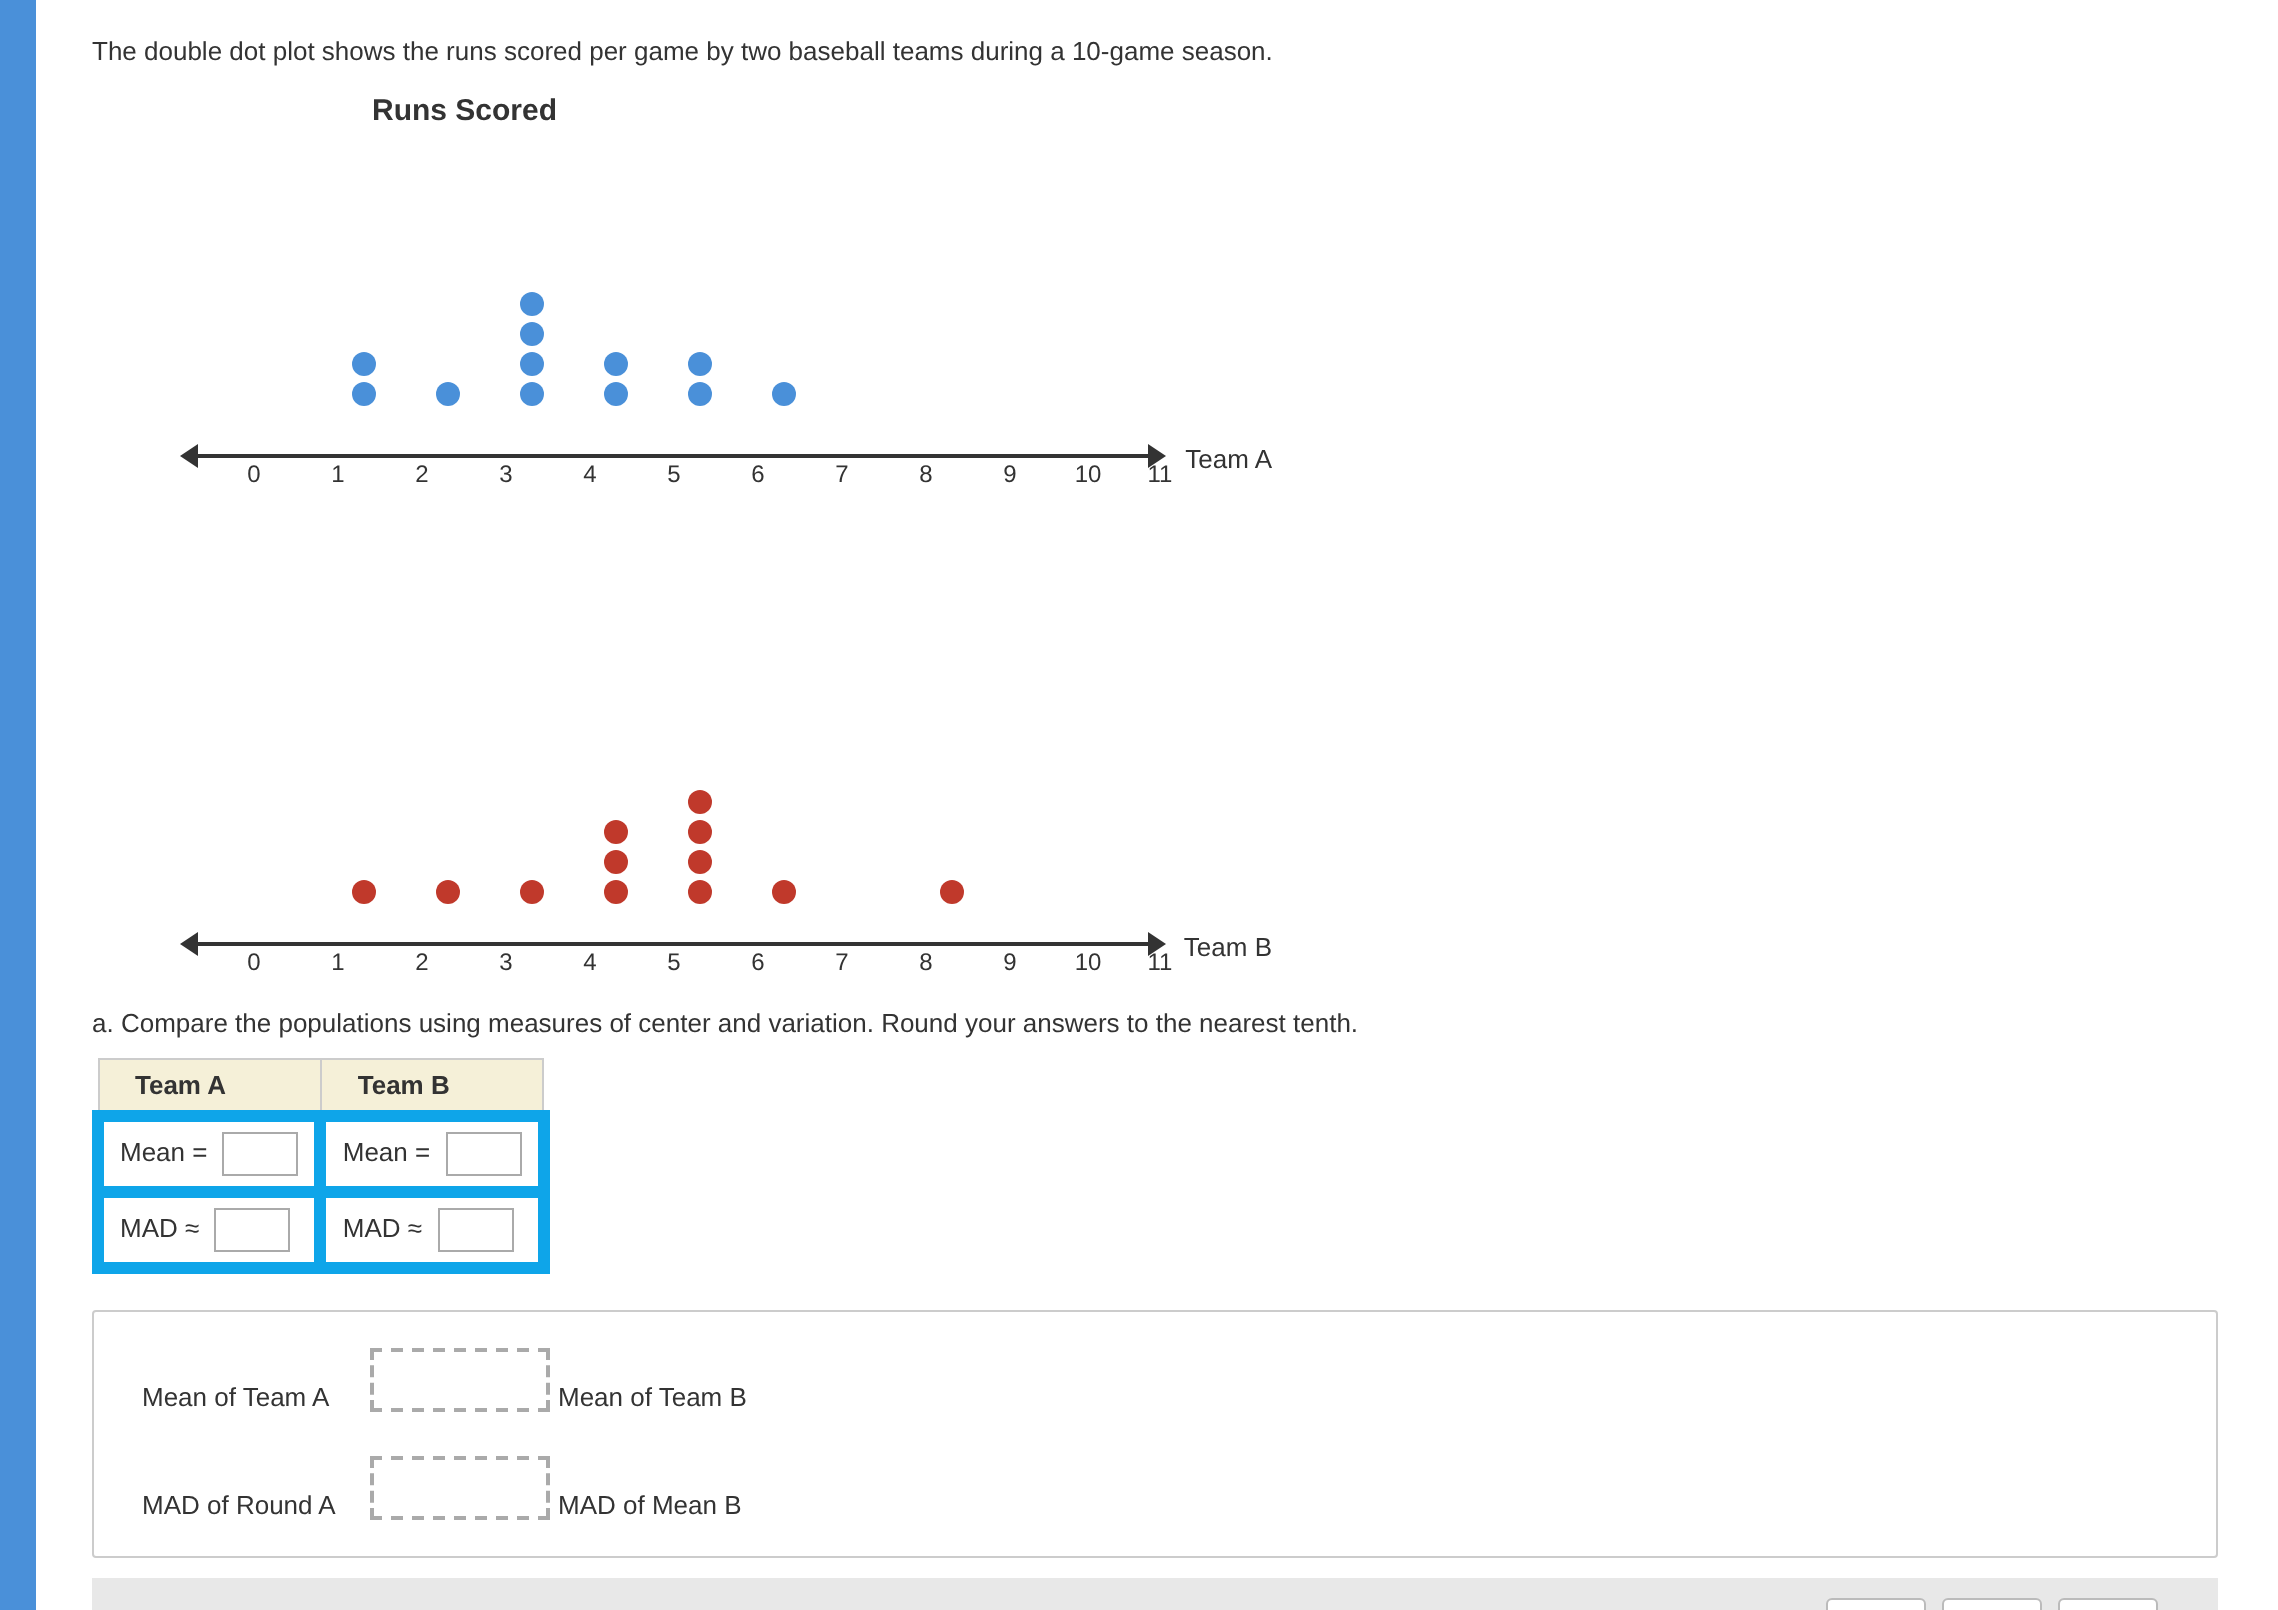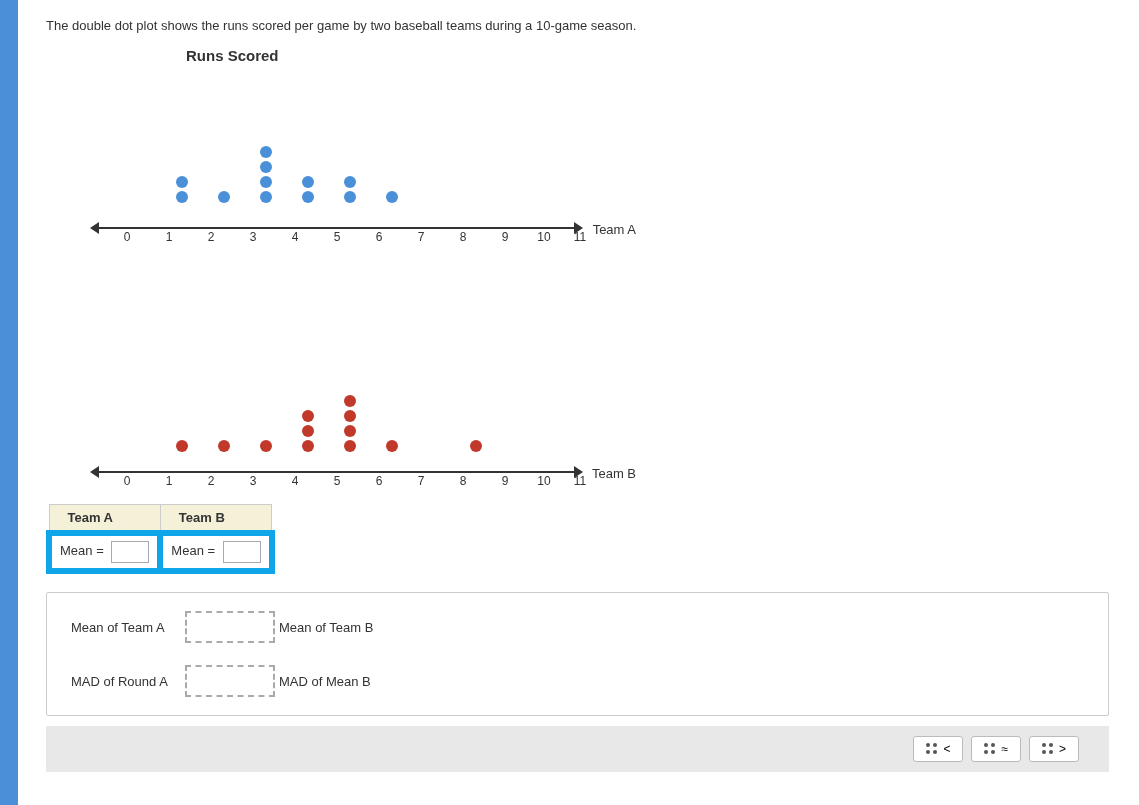--- a/index.html
+++ b/index.html
@@ -102,21 +102,21 @@
     .comparison-box {
       border: 1px solid #ccc;
       border-radius: 2px;
       padding: 18px 24px;
       margin-bottom: 10px;
       background: #fff;
     }
 
     .comparison-row {
       display: flex;
-      align-items: center;
+      align-items: flex-end;
       margin-bottom: 22px;
       font-size: 13px;
     }
 
     .comparison-row:last-child {
       margin-bottom: 0;
     }
 
     .comparison-label-text {
       min-width: 110px;
@@ -273,39 +273,50 @@
             <div style="width:42px; text-align:center; font-size:12px; padding-top:12px;">9</div>
             <div style="width:36px; text-align:center; font-size:12px; padding-top:12px;">10</div>
             <div style="width:36px; text-align:center; font-size:12px; padding-top:12px;">11</div>
           </div>
           <div style="position:absolute; right:-10px; top:4px; font-size:13px; font-weight:500;">Team B</div>
         </div>
       </div>
     </div>
 
     <div class="compare-section">
+      <p class="compare-label">a. Compare the populations using measures of center and variation. Round your answers to the nearest tenth.</p>
 
       <table class="data-table">
         <thead>
           <tr>
             <th>Team A</th>
             <th>Team B</th>
           </tr>
         </thead>
         <tbody>
           <tr>
             <td>
               <span>Mean =</span>
               <span class="input-box"></span>
             </td>
             <td>
               <span>Mean =</span>
               <span class="input-box"></span>
             </td>
           </tr>
+          <tr>
+            <td>
+              <span>MAD ≈</span>
+              <span class="input-box"></span>
+            </td>
+            <td>
+              <span>MAD ≈</span>
+              <span class="input-box"></span>
+            </td>
+          </tr>
         </tbody>
       </table>
     </div>
 
     <div class="comparison-box">
       <div class="comparison-row">
         <span class="comparison-label-text">Mean of Team A</span>
         <span class="dashed-box"></span>
         <span>Mean of Team B</span>
       </div>

